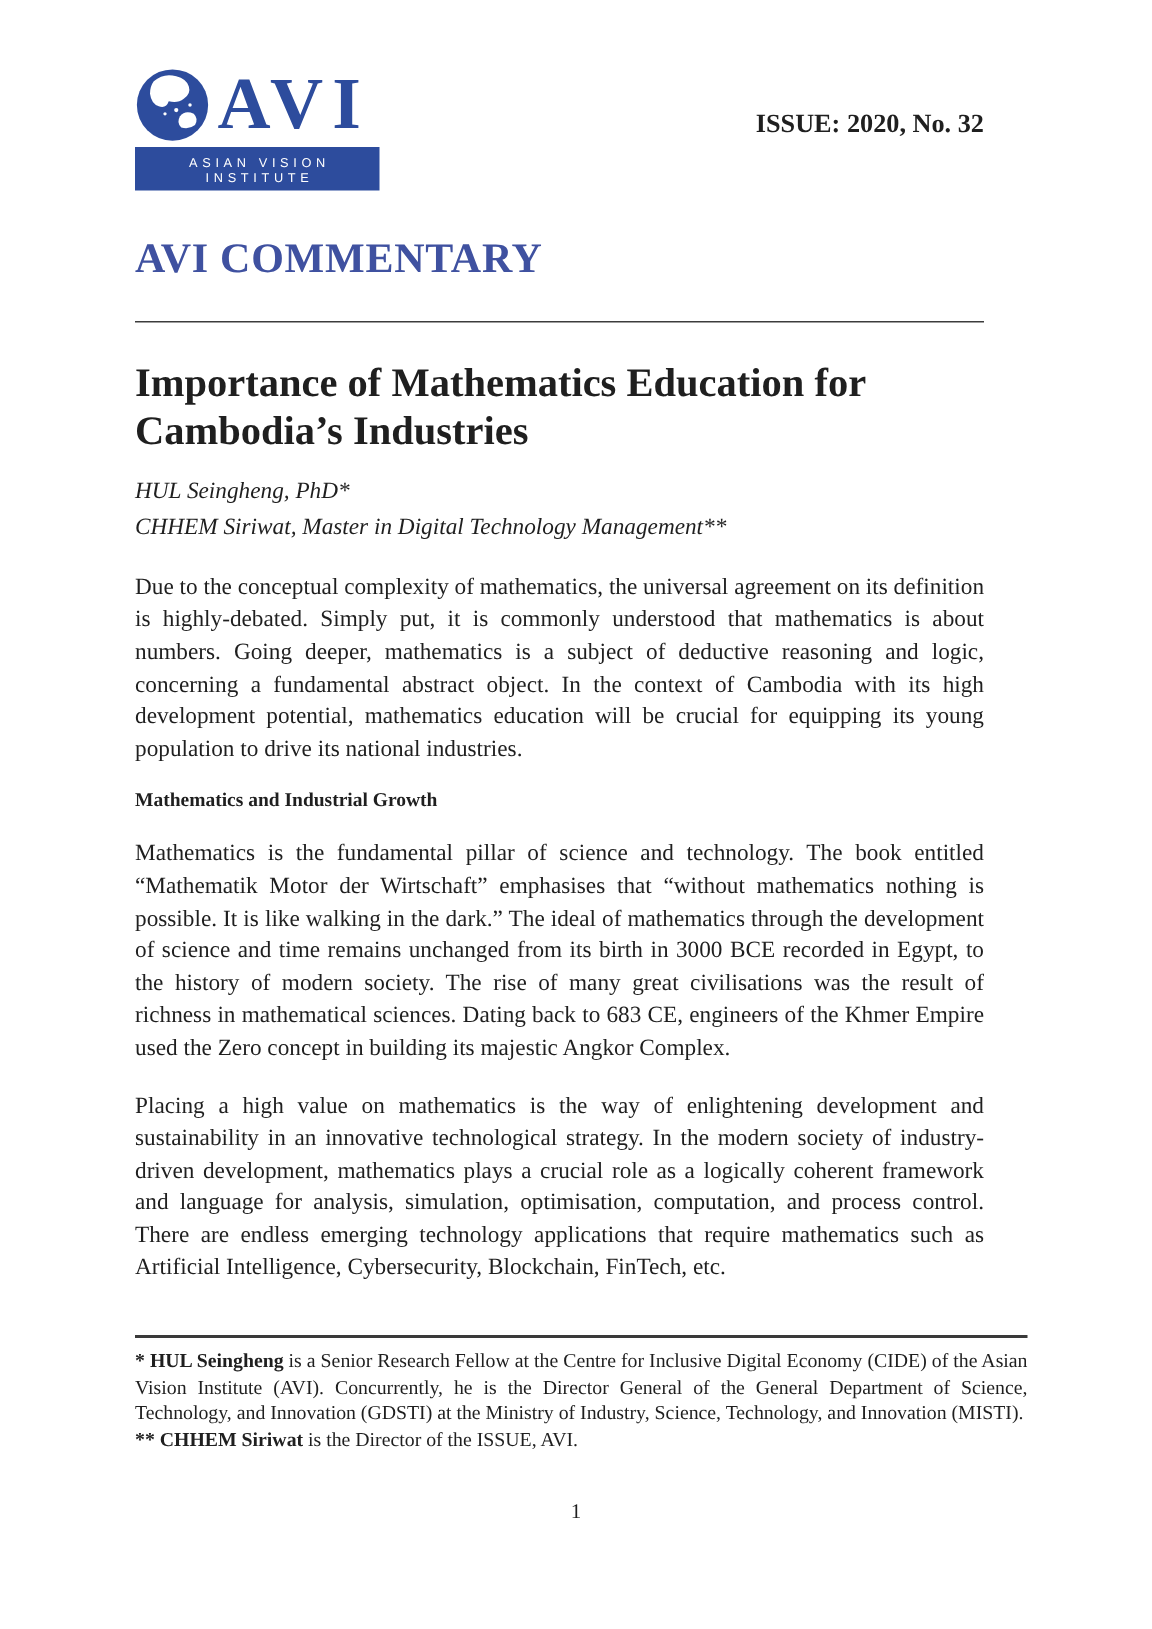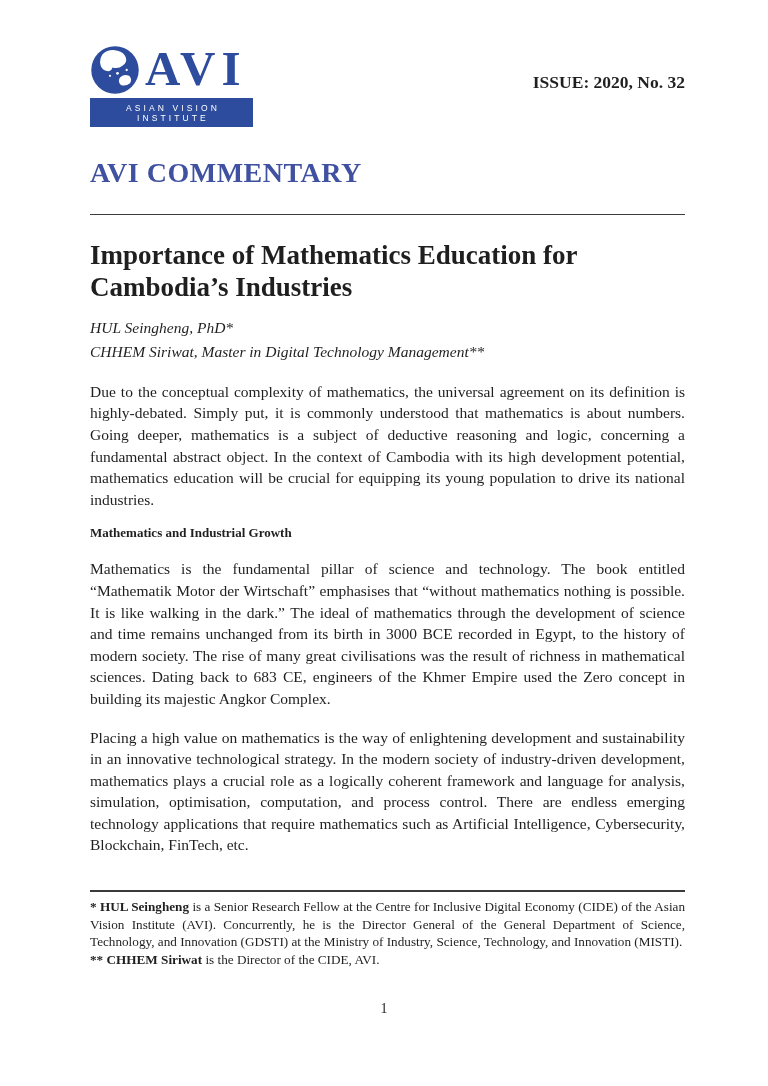--- a/index.html
+++ b/index.html
@@ -12,21 +12,21 @@
   .page {
     position: relative;
     width: 768px;
     height: 1086px;
     background: #ffffff;
     font-family: "Liberation Serif", "DejaVu Serif", serif;
     color: var(--text);
     overflow: hidden;
   }
   .content {
-    padding: 45px 83px 0 90px;
+    padding: 45px 112px 0 90px;
   }
   
   .header-row {
     display: flex;
     justify-content: space-between;
     align-items: flex-start;
   }
   .logo { width: 163px; }
   .logo-top {
     display: flex;
@@ -173,17 +173,17 @@
 
     <p class="body-para">Mathematics is the fundamental pillar of science and technology. The book entitled “Mathematik Motor der Wirtschaft” emphasises that “without mathematics nothing is possible. It is like walking in the dark.” The ideal of mathematics through the development of science and time remains unchanged from its birth in 3000 BCE recorded in Egypt, to the history of modern society. The rise of many great civilisations was the result of richness in mathematical sciences. Dating back to 683 CE, engineers of the Khmer Empire used the Zero concept in building its majestic Angkor Complex.</p>
 
     <p class="body-para">Placing a high value on mathematics is the way of enlightening development and sustainability in an innovative technological strategy. In the modern society of industry-driven development, mathematics plays a crucial role as a logically coherent framework and language for analysis, simulation, optimisation, computation, and process control. There are endless emerging technology applications that require mathematics such as Artificial Intelligence, Cybersecurity, Blockchain, FinTech, etc.</p>
 
   </div>
 
   <div class="footnotes">
     <hr class="thick-rule">
     <p class="footnote"><b>* HUL Seingheng</b><span> is a Senior Research Fellow at the Centre for Inclusive Digital Economy (CIDE) of the Asian Vision Institute (AVI). Concurrently, he is the Director General of the General Department of Science, Technology, and Innovation (GDSTI) at the Ministry of Industry, Science, Technology, and Innovation (MISTI).</span></p>
-    <p class="footnote"><b>** CHHEM Siriwat</b><span> is the Director of the CIDE, AVI.</span></p>
+    <p class="footnote"><b>** CHHEM Siriwat</b><span> is the Director of the ISSUE, AVI.</span></p>
   </div>
 
   <div class="page-number">1</div>
 </div>
 
 </body></html>

